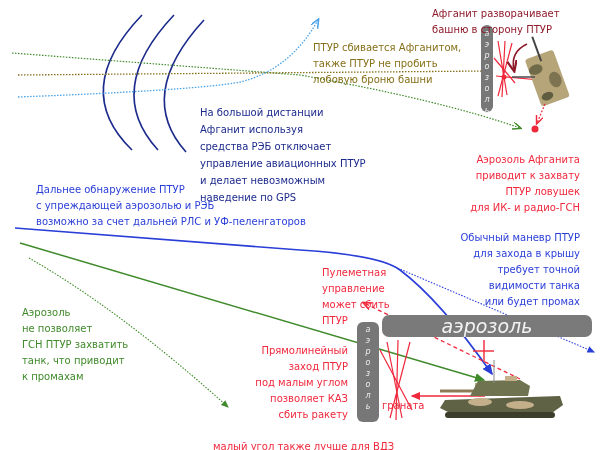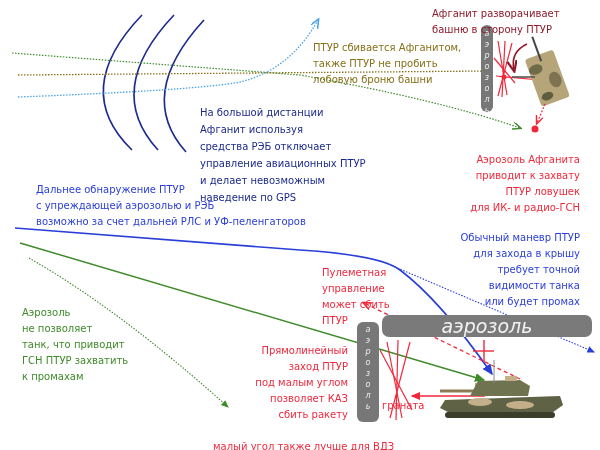--- a/index.html
+++ b/index.html
@@ -179,22 +179,22 @@
     </div>
   <div class="txt red" style="left:322px;top:265px;">
       <div>Пулеметная</div>
       <div>управление</div>
       <div>может сбить</div>
       <div>ПТУР</div>
     </div>
   <div class="txt green" style="left:22px;top:305px;">
       <div>Аэрозоль</div>
       <div>не позволяет</div>
+      <div>ГСН ПТУР захватить</div>
       <div>танк, что приводит</div>
-      <div>ГСН ПТУР захватить</div>
       <div>к промахам</div>
     </div>
   <div class="txt red right" style="right:252px;top:343px;">
       <div>Прямолинейный</div>
       <div>заход ПТУР</div>
       <div>под малым углом</div>
       <div>позволяет КАЗ</div>
       <div>сбить ракету</div>
     </div>
   <div class="txt red" style="left:382px;top:398px;">граната</div>

